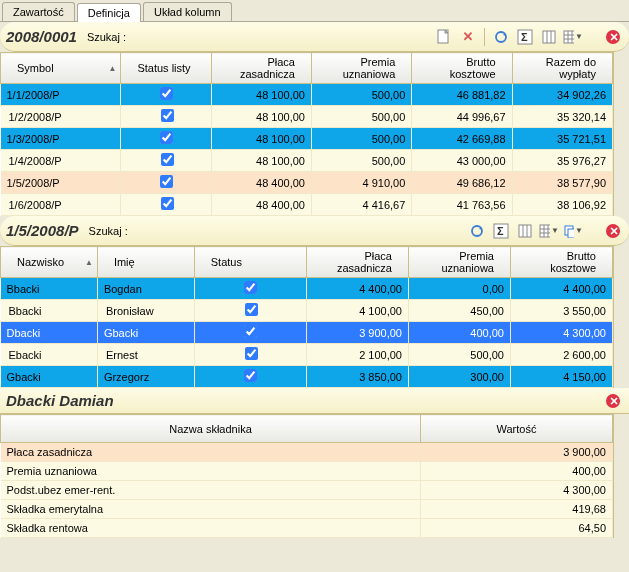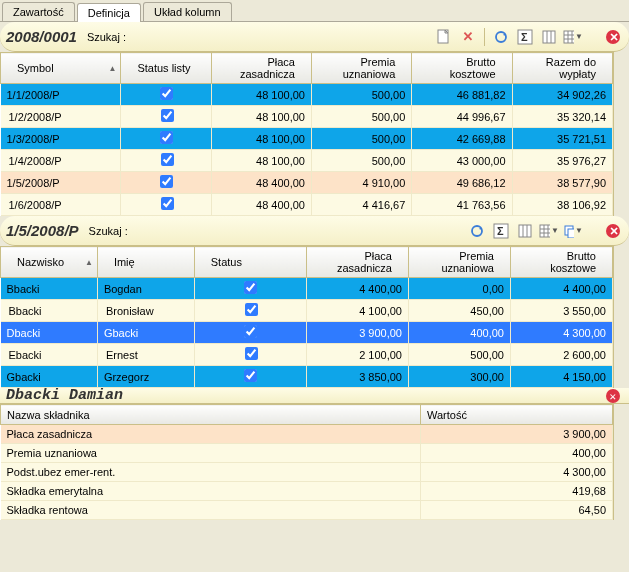--- a/index.html
+++ b/index.html
@@ -23,26 +23,26 @@
   .grid th.num, .grid td.num { text-align: right; }
   .grid td { border-right: 1px solid #efe9c9; border-bottom: 1px solid #efe9c9; padding: 3px 6px; height: 20px; white-space: nowrap; }
   .grid tr.even td { background: #0ea5e9; }
   .grid tr.odd td { background: #fdfae3; padding-left: 8px; }
   .grid tr.highlight td { background: #fde3c8; }
   .grid tr.selected td { background: #2f7bff; color: #fff; }
   .grid .chk { text-align: center; }
   .grid input[type="checkbox"] { accent-color: #2f7bff; }
   .grid th .sort-mark { position: absolute; right: 4px; top: 50%; transform: translateY(-50%); font-size: 8px; color: #666; }
   
-  .detail-header { display: flex; align-items: center; background: linear-gradient(#fefce6, #f5f0c8); border-bottom: 1px solid #cabf88; padding: 4px 6px; height: 16px; font-family: Liberation Mono, monospace; }
+  .detail-header { display: flex; align-items: center; background: linear-gradient(#fefce6, #f5f0c8); border-bottom: 1px solid #cabf88; padding: 4px 6px; height: 26px; }
   .detail-title { font-size: 15px; font-weight: bold; font-style: italic; color: #333; }
   
   .detail-grid { background: #fff; }
   .detail-grid table { border-collapse: collapse; width: 100%; }
-  .detail-grid th { background: linear-gradient(#fefefe, #e8e8e3); border: 1px solid #cabf88; padding: 3px 6px; text-align: left; font-weight: normal; height: 20px; }
+  .detail-grid th { background: linear-gradient(#fefefe, #e8e8e3); border: 1px solid #cabf88; padding: 3px 6px; text-align: center; font-weight: normal; height: 28px; }
   .detail-grid td { border-right: 1px solid #efe9c9; border-bottom: 1px solid #efe9c9; padding: 3px 6px; height: 18px; }
   .detail-grid td.num { text-align: right; }
   .detail-grid tr td { background: #fdfae3; }
   .detail-grid tr.hl td { background: #fde3c8; }
   
   .scroll-stub { width: 16px; background: #ece9d8; border-left: 1px solid #cabf88; }
   .grid-wrap { display: flex; }
   .grid-wrap .grid, .grid-wrap .detail-grid { flex: 1; }
   
   .close-btn svg circle { fill: #d34; }

